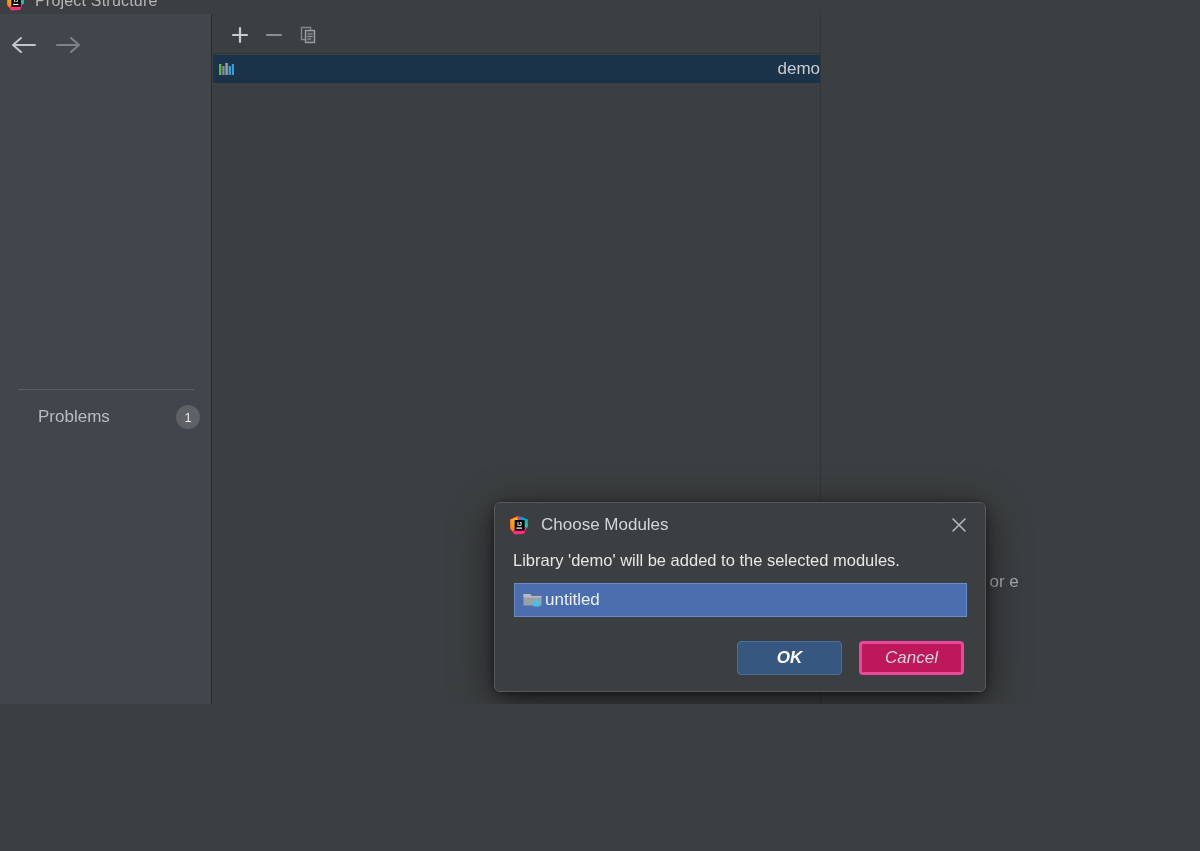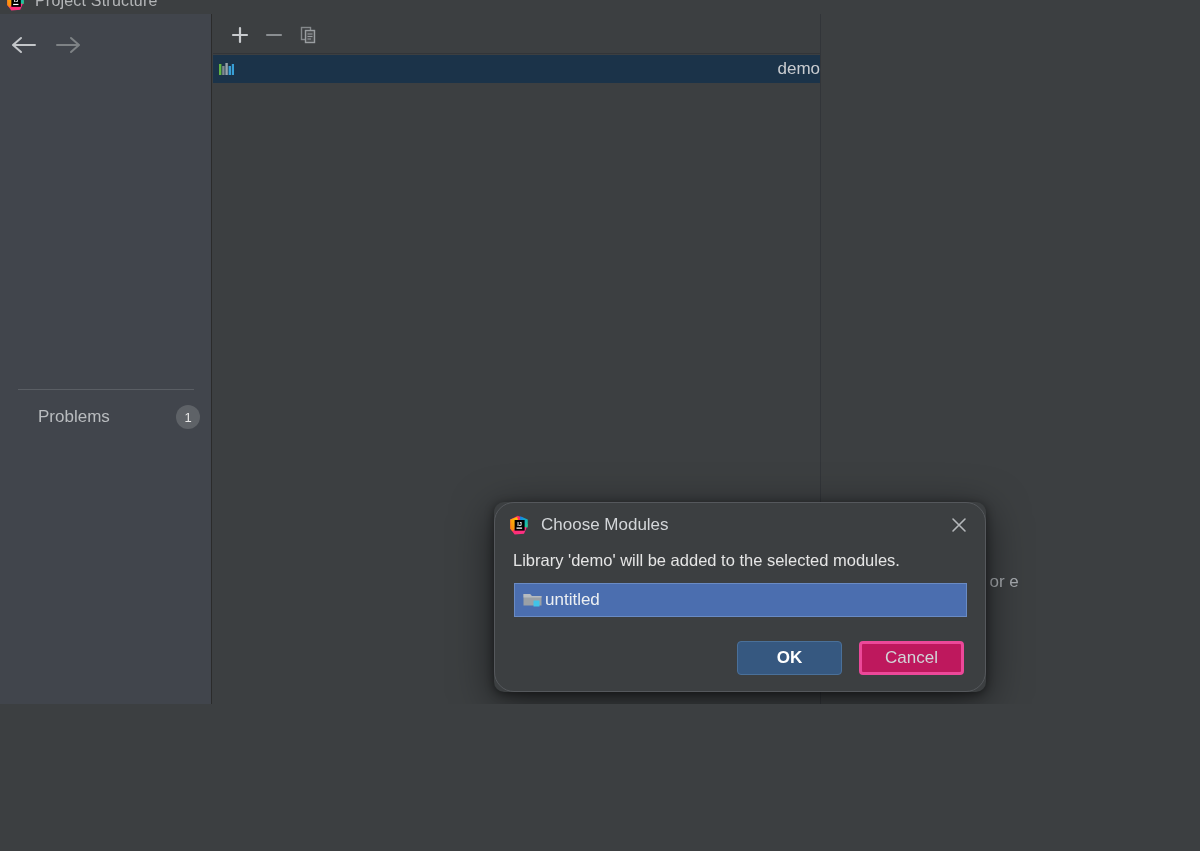--- a/index.html
+++ b/index.html
@@ -209,21 +209,21 @@
     border-radius: 10px;
     box-shadow: 0 10px 42px rgba(0,0,0,.55), 0 2px 10px rgba(0,0,0,.45);
     pointer-events: none;
   }
   .dialog {
     position: absolute;
     left: 494px; top: 502px;
     width: 492px; height: 190px;
     background: #3c3f41;
     border: 1px solid #55585c;
-    border-radius: 20px;
+    border-radius: 6px;
     box-sizing: border-box;
   }
   .dlg-head {
     position: absolute;
     left: 0; top: 0;
     width: 100%; height: 44px;
     display: flex; align-items: center;
     padding: 0 12px 0 14px;
     box-sizing: border-box;
   }
@@ -258,20 +258,21 @@
   .dlg-listbox .mname {
     margin-left: 3px;
     font-size: 17px;
     color: #eceff2;
   }
   .dlg-buttons {
     position: absolute;
     right: 21px; bottom: 16px;
     display: flex;
     gap: 17px;
+    font-style: italic;
   }
   .btn {
     height: 34px;
     min-width: 105px;
     border-radius: 4px;
     font-size: 17px;
     display: flex; align-items: center; justify-content: center;
     box-sizing: border-box;
   }
   .btn.default {

